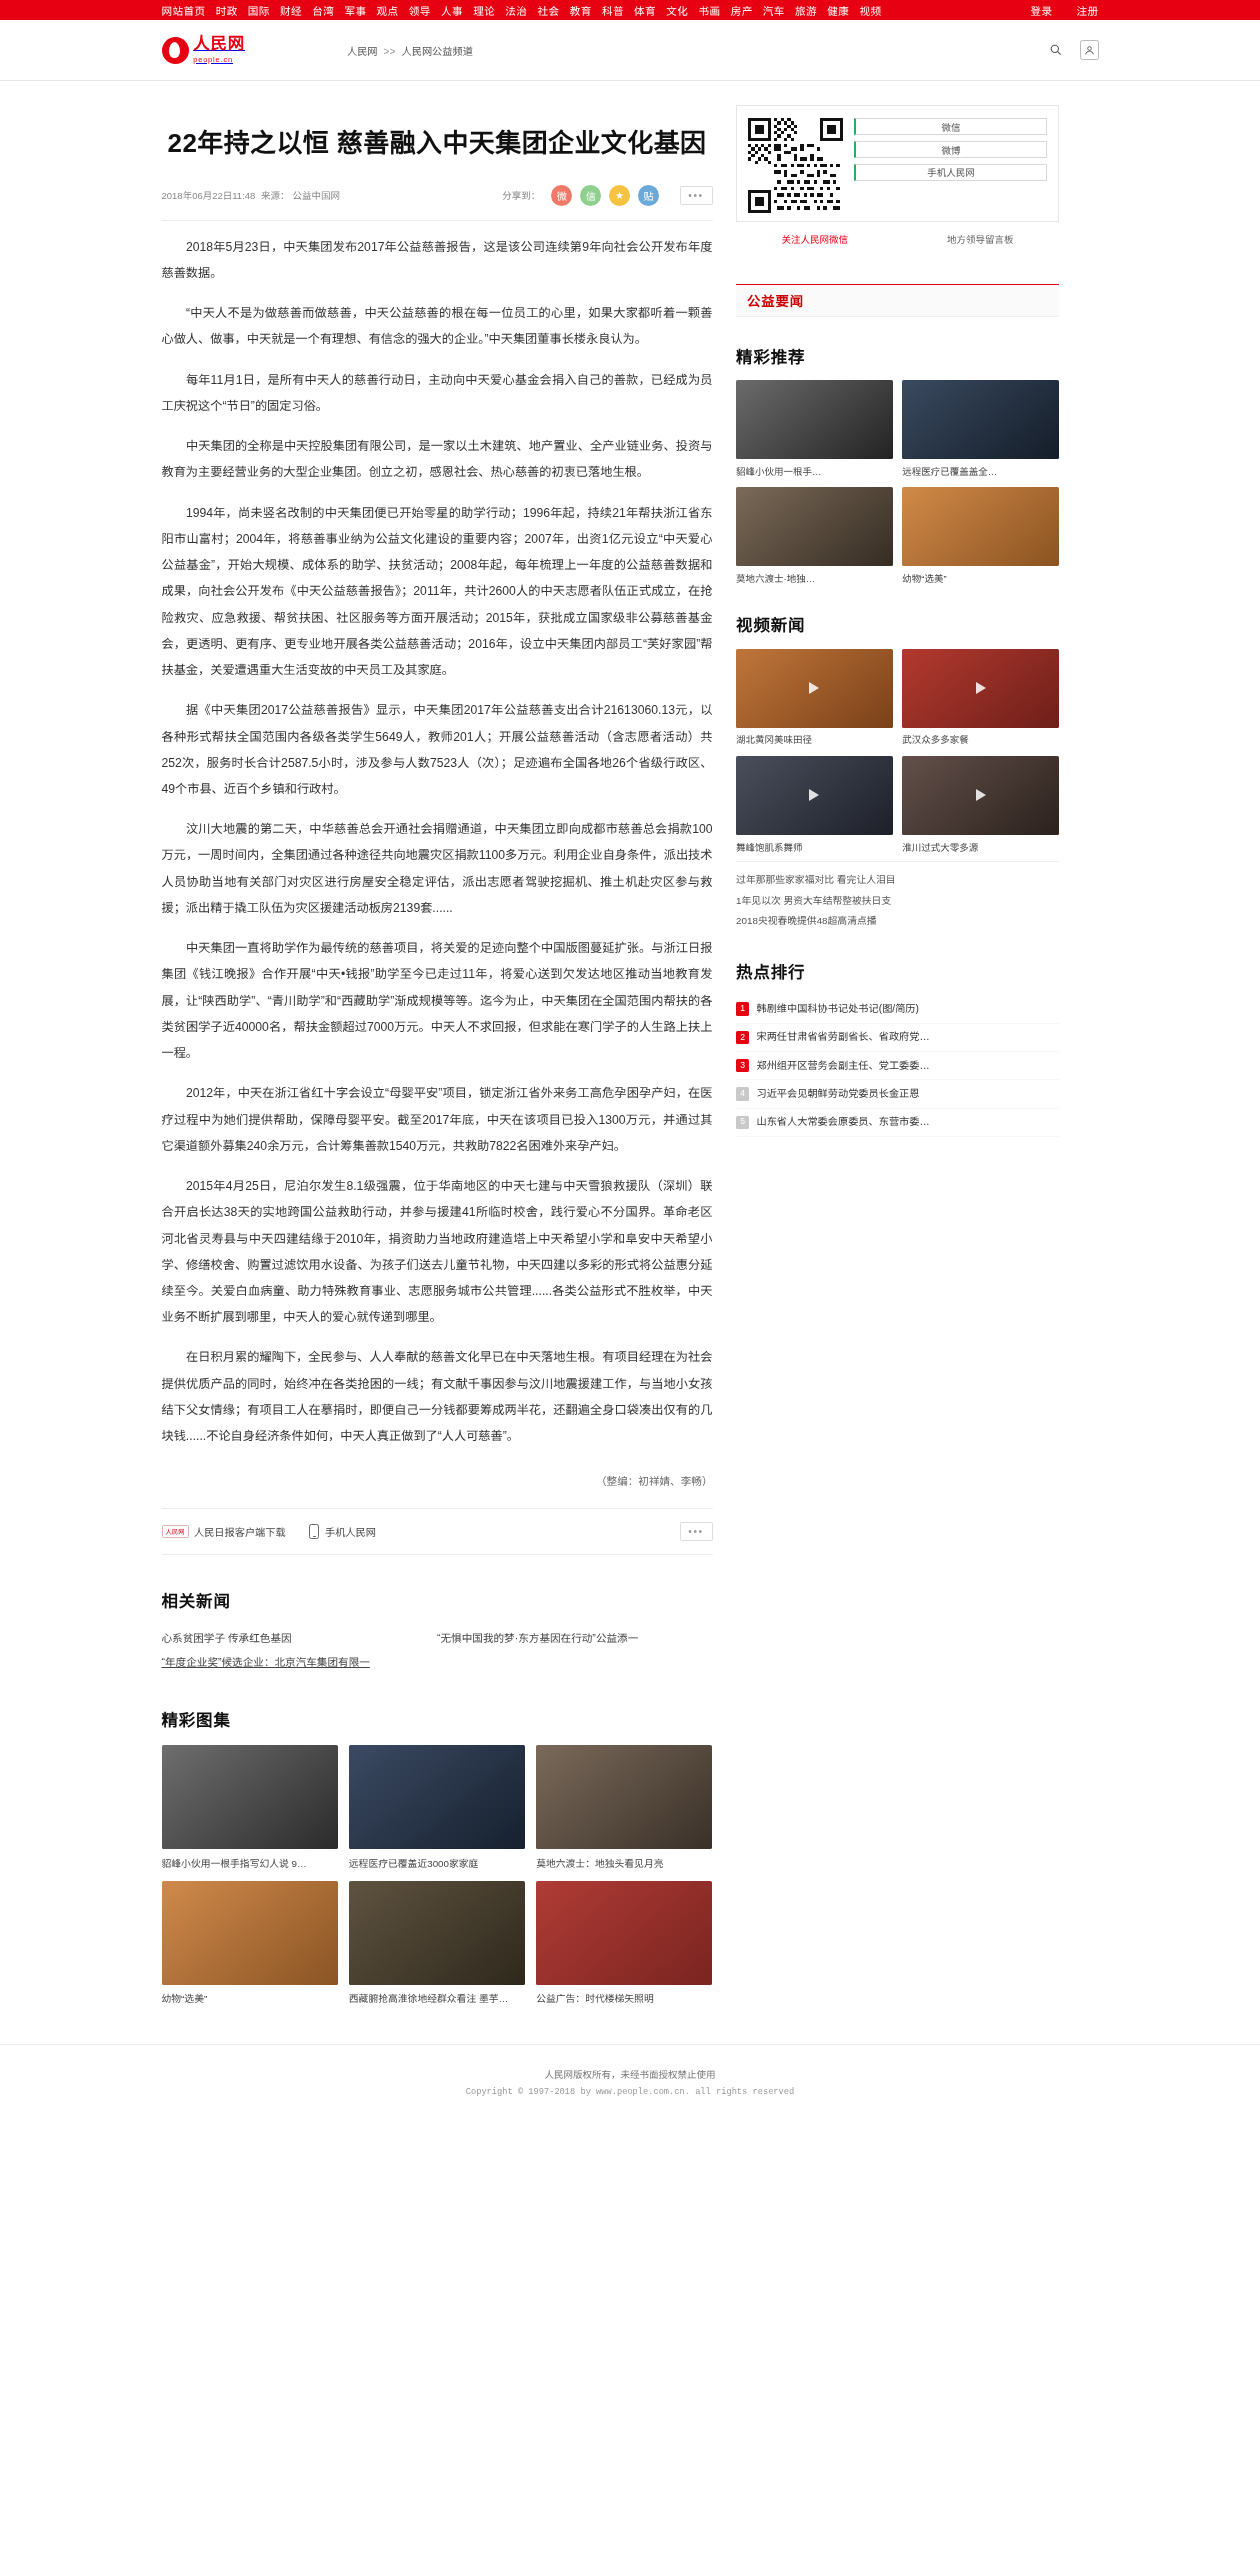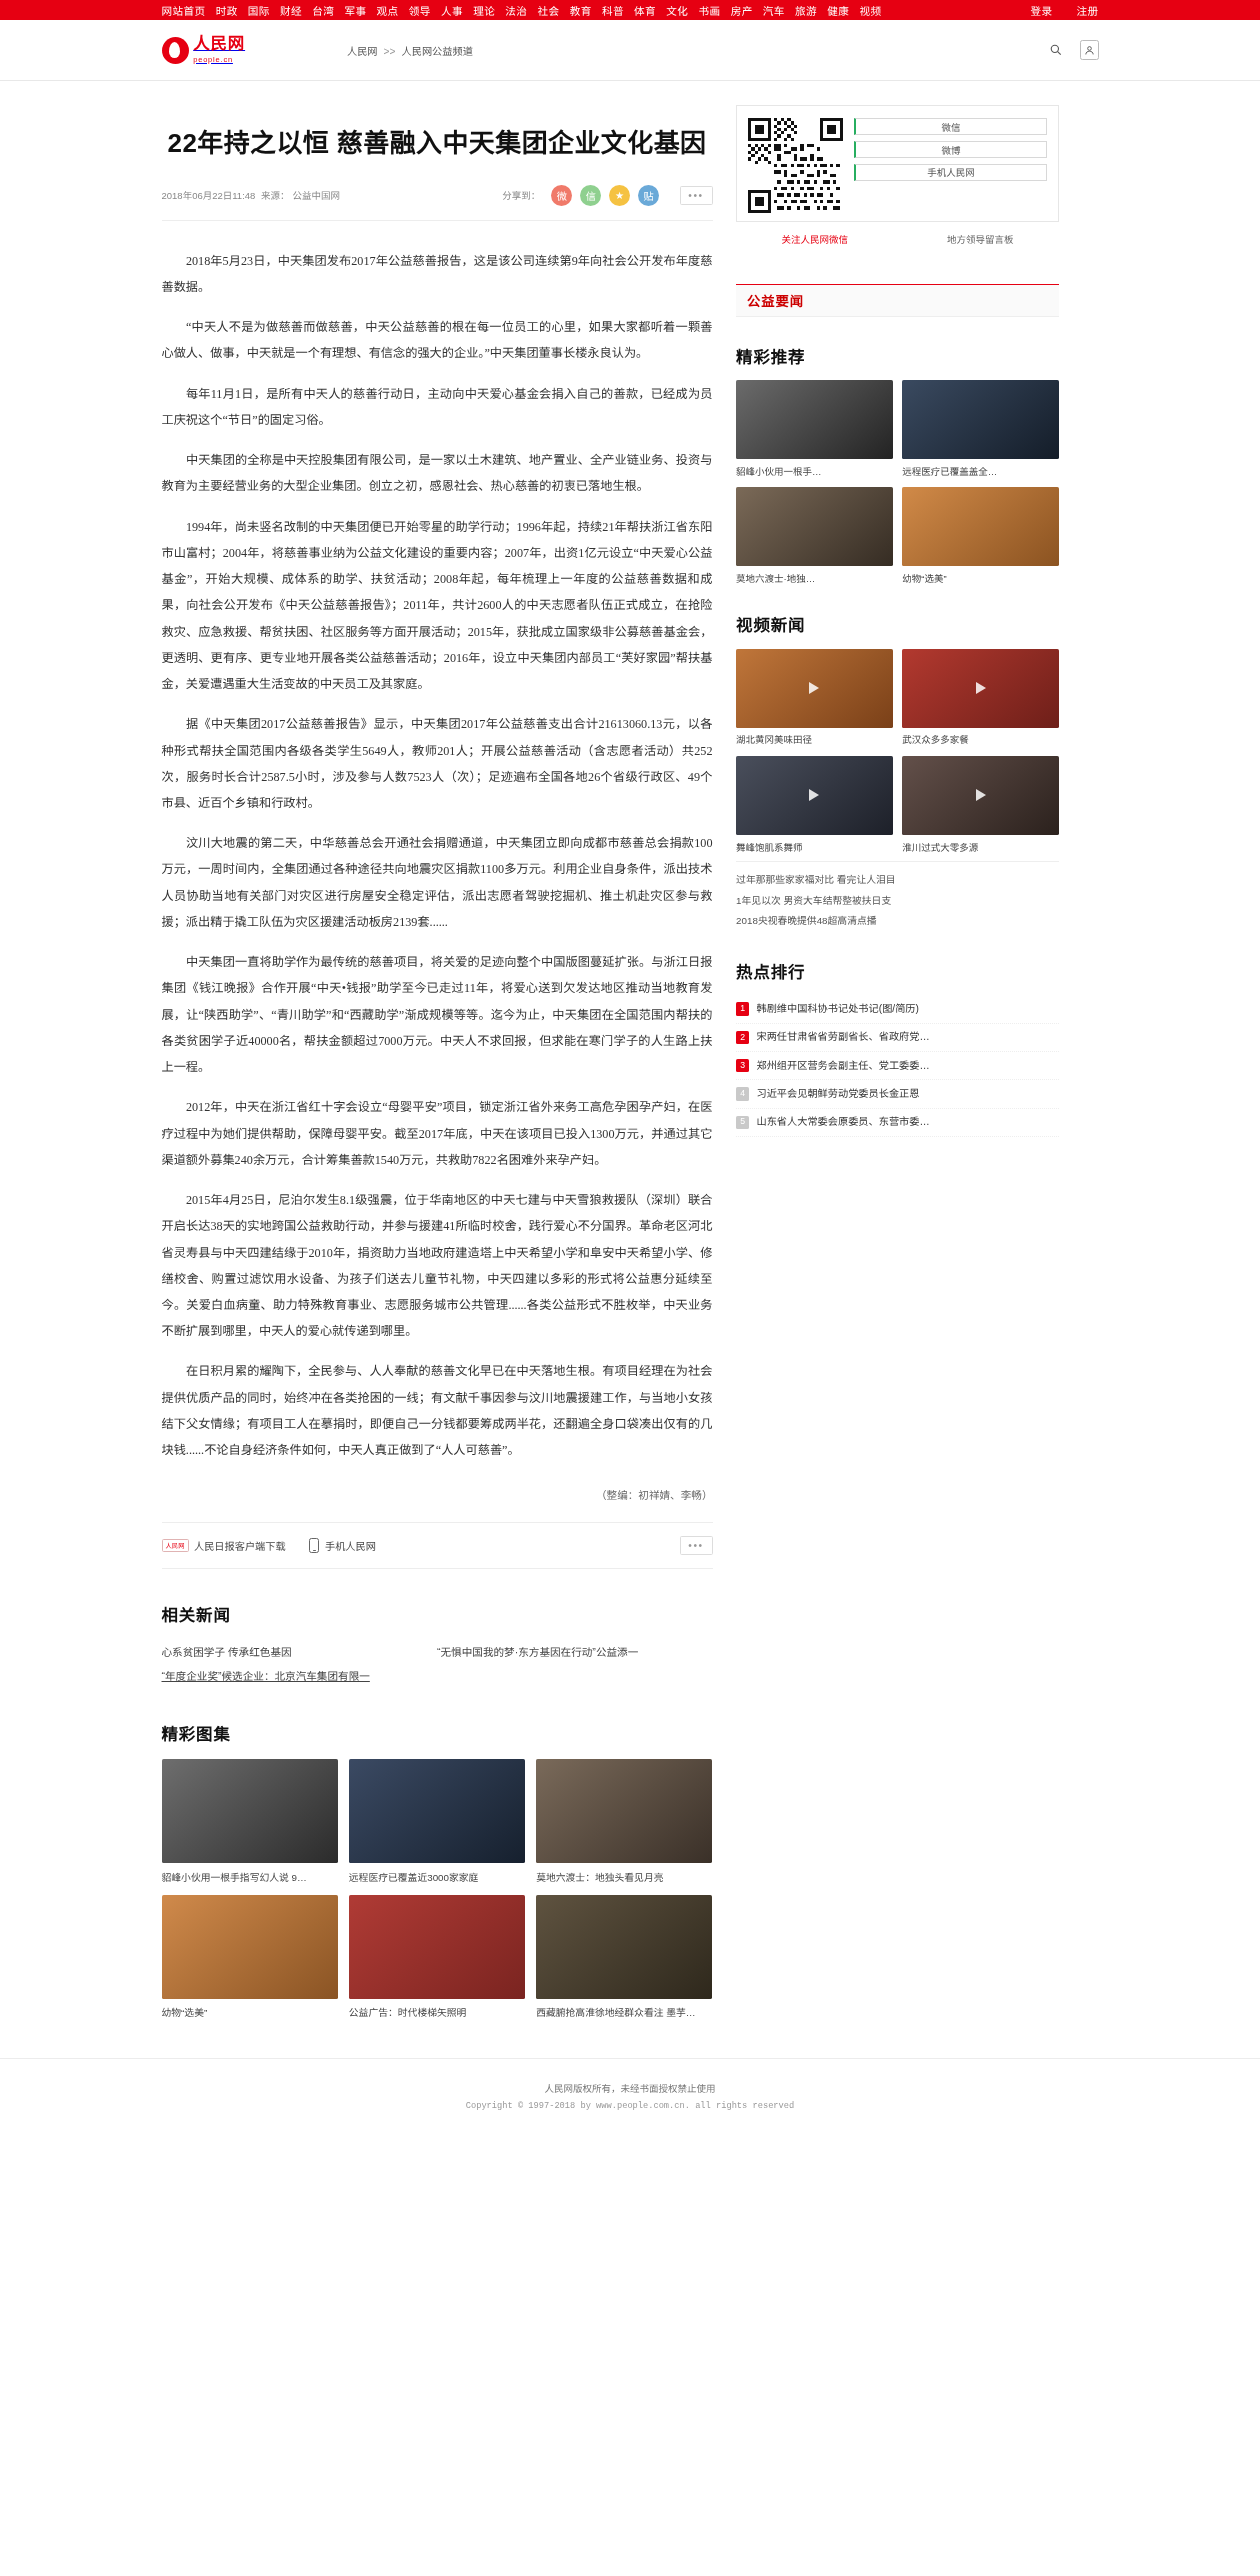--- a/index.html
+++ b/index.html
@@ -114,21 +114,21 @@
     display:flex;align-items:center;justify-content:center;
     color:#fff;font-size:10.2px;
   }
   .sd1{background:#f07a6a;} .sd2{background:#8fd08f;} .sd3{background:#f5c242;} .sd4{background:#6aa9d8;}
   .more-box {
     margin-left:12.6px;width:33px;height:19px;border:0.8px solid #ddd;border-radius:1.6px;
     display:flex;align-items:center;justify-content:center;color:#999;font-size:10.2px;letter-spacing:1.6px;
   }
 
   
-  .article { margin-top:27px;font-family:Liberation Serif, serif; }
+  .article { margin-top:13px; }
   .article p {
     font-size:12.2px;
     line-height:2.15;
     color:#333;
     margin:0 0 14px 0;
     text-align:justify;
     text-indent:2em;
   }
   .sign {
     text-align:right;
@@ -455,29 +455,29 @@
             <div class="gcap">莫地六渡士：地独头看见月亮</div>
           </div>
           <div class="gcell">
             <div class="gthumb">
               <div class="ph" style="background: linear-gradient(140deg, rgb(208, 138, 75), rgb(138, 84, 36));"></div>
             </div>
             <div class="gcap">幼物“选美”</div>
           </div>
           <div class="gcell">
             <div class="gthumb">
-              <div class="ph" style="background: linear-gradient(140deg, rgb(176, 59, 53), rgb(122, 36, 32));"></div>
-            </div>
-            <div class="gcap">公益广告：时代楼梯矢照明</div>
+              <div class="ph" style="background: linear-gradient(140deg, rgb(95, 83, 64), rgb(46, 40, 28));"></div>
+            </div>
+            <div class="gcap">西藏腑抢高淮徐地经群众看注 墨芋…</div>
           </div>
           <div class="gcell">
             <div class="gthumb">
-              <div class="ph" style="background: linear-gradient(140deg, rgb(95, 83, 64), rgb(46, 40, 28));"></div>
-            </div>
-            <div class="gcap">西藏腑抢高淮徐地经群众看注 墨芋…</div>
+              <div class="ph" style="background: linear-gradient(140deg, rgb(176, 59, 53), rgb(122, 36, 32));"></div>
+            </div>
+            <div class="gcap">公益广告：时代楼梯矢照明</div>
           </div>
         </div>
 
     </div>
 
     <div class="side">
 
       <div class="qr-card">
         <div class="qr-img">
           <svg width="95" height="95" viewBox="0 0 29 29" shape-rendering="crispEdges">

